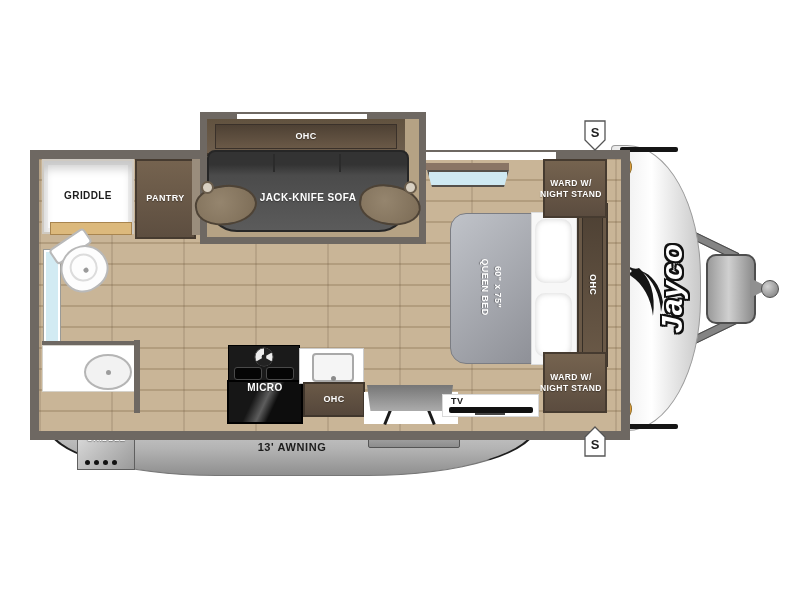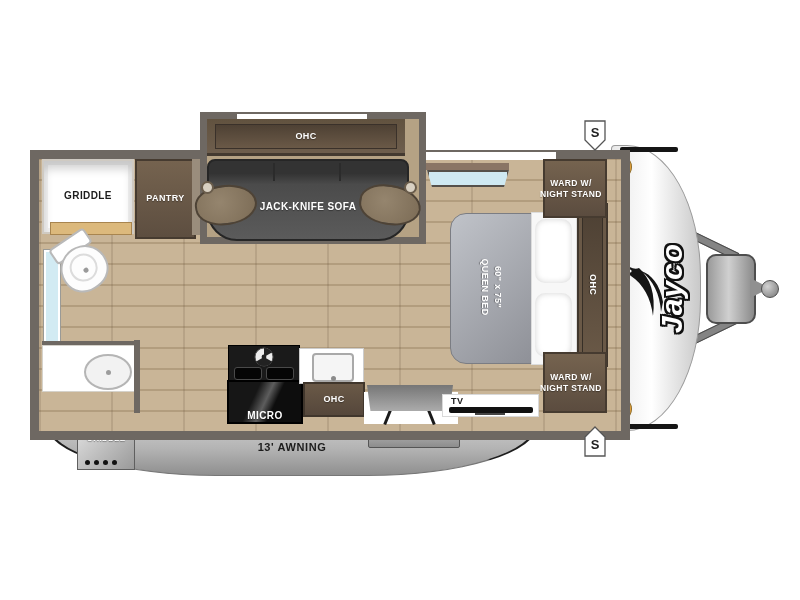--- a/index.html
+++ b/index.html
@@ -61,21 +61,21 @@
   .fridge{left:103px;top:186px;width:85px;height:68px;
           background:linear-gradient(120deg,#c6c4c1,#979593 60%,#807e7b);
           border:2px solid #5c5a57;display:flex;align-items:center;justify-content:center;}
   .fridge::before{content:"";position:absolute;left:3px;top:6px;right:3px;height:1px;background:#6e6c69;}
   .cooktop{left:189px;top:186px;width:70px;height:35px;background:#1a1a1a;border:1px solid #000;}
   .vent-fan{position:absolute;left:24px;top:0px;}
   .burner{position:absolute;top:21px;width:26px;height:11px;background:#050505;border:1px solid #4a4a4a;border-radius:3px;}
   .burner.b1{left:5px;} .burner.b2{left:37px;}
   .micro{left:188px;top:221px;width:72px;height:40px;
          background:linear-gradient(115deg,#161616 35%,#5d5d5d 50%,#0d0d0d 62%);
-         border:2px solid #000;display:flex;align-items:flex-end;justify-content:center;}
+         border:2px solid #000;display:flex;align-items:flex-start;justify-content:center;}
   .micro .lbl{font-size:10px;}
   .k-counter{left:260px;top:189px;width:63px;height:34px;background:#fff;border:1px solid #ccc;}
   .k-sink{position:absolute;left:12px;top:4px;width:38px;height:25px;background:#f5f5f5;
           border:2px solid #a9a9a9;border-radius:4px;}
   .k-sink-dot{position:absolute;left:50%;bottom:-1px;width:5px;height:5px;margin-left:-2px;background:#8b8b8b;border-radius:50%;}
   .k-ohc{left:264px;top:223px;width:58px;height:31px;background:linear-gradient(180deg,#6a5947,#55473b);
          border:2px solid #40362c;display:flex;align-items:center;justify-content:center;}
 
   
   .door-gap{left:325px;top:233px;width:94px;height:32px;background:#fff;}
@@ -120,21 +120,21 @@
   .ward-label{white-space:pre-line;font-size:8.5px;width:74px;margin-left:-8px;}
 
   
   .slide{left:200px;top:112px;width:212px;height:118px;z-index:6;border:7px solid #6e6862;
          background:#b5a284;overflow:visible;}
   .slide-strip{left:30px;top:-5px;width:130px;height:5px;background:#fff;}
   .slide-ohc{left:0;top:0;width:198px;height:34px;background:linear-gradient(180deg,#61523f,#6e5e4d);
              border-bottom:3px solid #443a30;}
   .slide-ohc-panel{position:absolute;inset:5px 8px 4px 8px;background:linear-gradient(180deg,#4e4134,#6a5947);
                    border:1px solid #3a312a;display:flex;align-items:center;justify-content:center;}
-  .sofa{left:0;top:40px;width:198px;height:78px;border:2px solid #262626;
+  .sofa{left:0;top:31px;width:198px;height:78px;border:2px solid #262626;
         background:linear-gradient(180deg,#333 0 16%,#4b4b4b 30%,#5b5b5b);
         border-radius:8px 8px 30px 30px;display:flex;align-items:center;justify-content:center;}
   .sofa-seam{position:absolute;top:2px;width:2px;height:18px;background:#2b2b2b;}
   .seam1{left:64px;} .seam2{left:130px;}
   .sofa .lbl{font-size:10px;margin-top:14px;}
   .armrest{width:58px;height:36px;background:radial-gradient(circle at 40% 40%,#95856e,#7b6b55);
            border:2px solid #4e4336;border-radius:46% 54% 50% 50%;}
   .armrest.left{left:-12px;top:66px;transform:rotate(-8deg);}
   .armrest.right{left:152px;top:66px;transform:rotate(8deg);}
   .pivot{position:absolute;width:9px;height:9px;border-radius:50%;background:#d8d0c2;border:2px solid #6a5d4c;}

